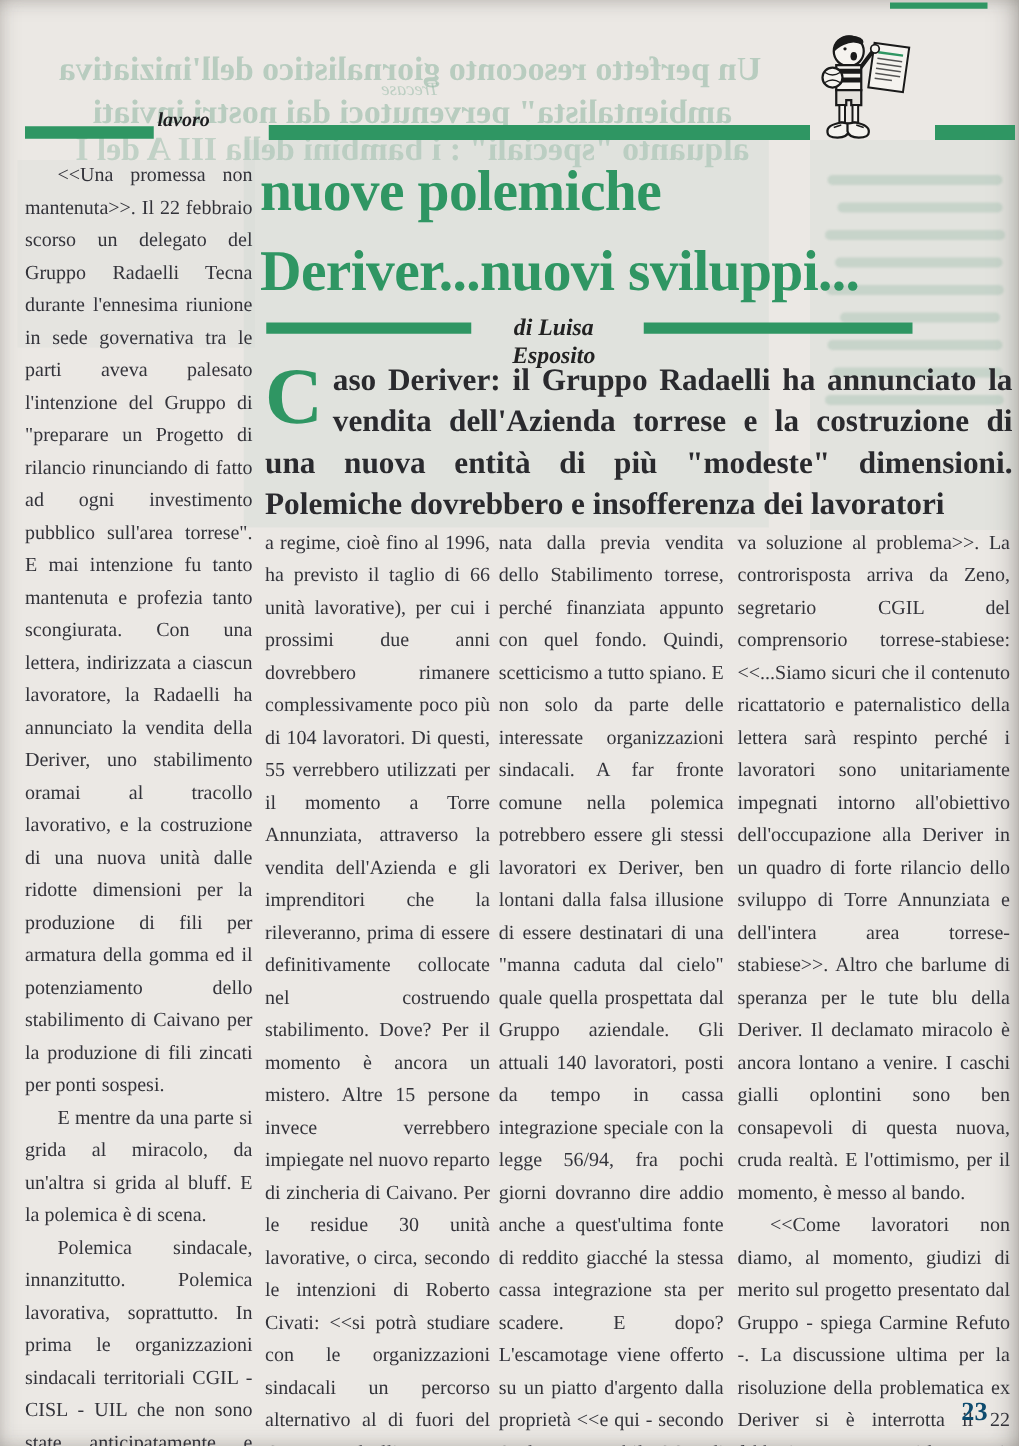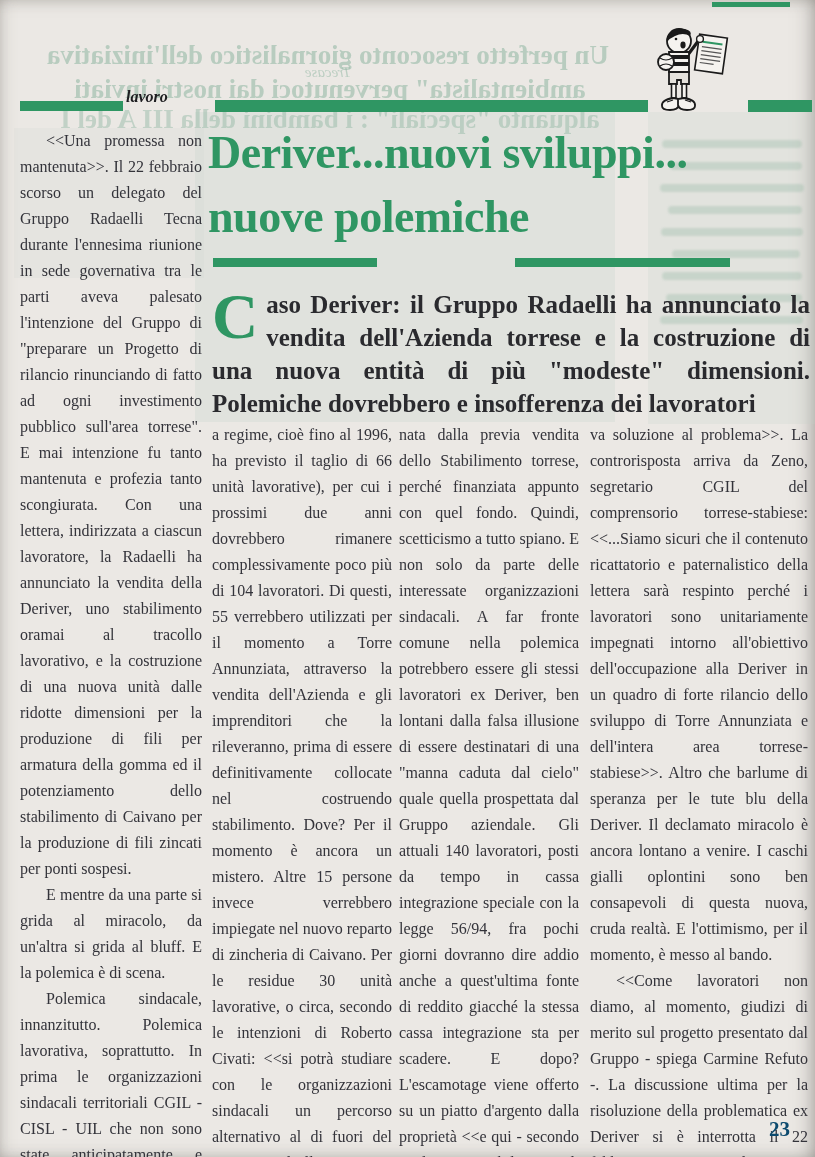--- a/index.html
+++ b/index.html
@@ -135,24 +135,25 @@
       <rect x="29" y="64" width="4.5" height="14" fill="#f5f3ef" stroke="#1a1a1a" stroke-width="1.6"></rect>
 
       <path d="M20 78 q-12 2 -11 8 q0 4 8 4 q8 0 9 -5 l0 -6 z" fill="#f5f3ef" stroke="#1a1a1a" stroke-width="1.8"></path>
       <path d="M31 78 q12 2 11 8 q0 4 -8 4 q-8 0 -9 -5 l0 -6 z" fill="#f5f3ef" stroke="#1a1a1a" stroke-width="1.8"></path>
       <line x1="14" y1="82" x2="20" y2="80" stroke="#1a1a1a" stroke-width="1.1"></line>
       <line x1="38" y1="82" x2="32" y2="80" stroke="#1a1a1a" stroke-width="1.1"></line>
     </svg>
   </div>
 
   <div class="headline">
+    <div>nuove polemiche</div>
     <div>Deriver...nuovi sviluppi...</div>
-    <div>nuove polemiche</div>
   </div>
 
+  <div class="byline">di Luisa Esposito</div>
 
   <div class="lead">
     <span class="dropcap">C</span><span>aso Deriver: il Gruppo Radaelli ha annunciato la vendita dell'Azienda torrese e la costruzione di una nuova entità di più "modeste" dimensioni. Polemiche dovrebbero e insofferenza dei lavoratori</span>
   </div>
 
   <div class="col col1">
     <p>&lt;&lt;Una promessa non mantenuta&gt;&gt;. Il 22 febbraio scorso un delegato del Gruppo Radaelli Tecna durante l'ennesima riunione in sede governativa tra le parti aveva palesato l'intenzione del Gruppo di "preparare un Progetto di rilancio rinunciando di fatto ad ogni investimento pubblico sull'area torrese". E mai intenzione fu tanto mantenuta e profezia tanto scongiurata. Con una lettera, indirizzata a ciascun lavoratore, la Radaelli ha annunciato la vendita della Deriver, uno stabilimento oramai al tracollo lavorativo, e la costruzione di una nuova unità dalle ridotte dimensioni per la produzione di fili per armatura della gomma ed il potenziamento dello stabilimento di Caivano per la produzione di fili zincati per ponti sospesi.</p>
     <p>E mentre da una parte si grida al miracolo, da un'altra si grida al bluff. E la polemica è di scena.</p>
     <p>Polemica sindacale, innanzitutto. Polemica lavorativa, soprattutto. In prima le organizzazioni sindacali territoriali CGIL - CISL - UIL che non sono state anticipatamente e correttamente messe al corrente del progetto presentato. E qui gli scenari si aprono: &lt;&lt;la difficoltà - dicono i sindacati - è d'obbligo&gt;&gt;.</p>
 

